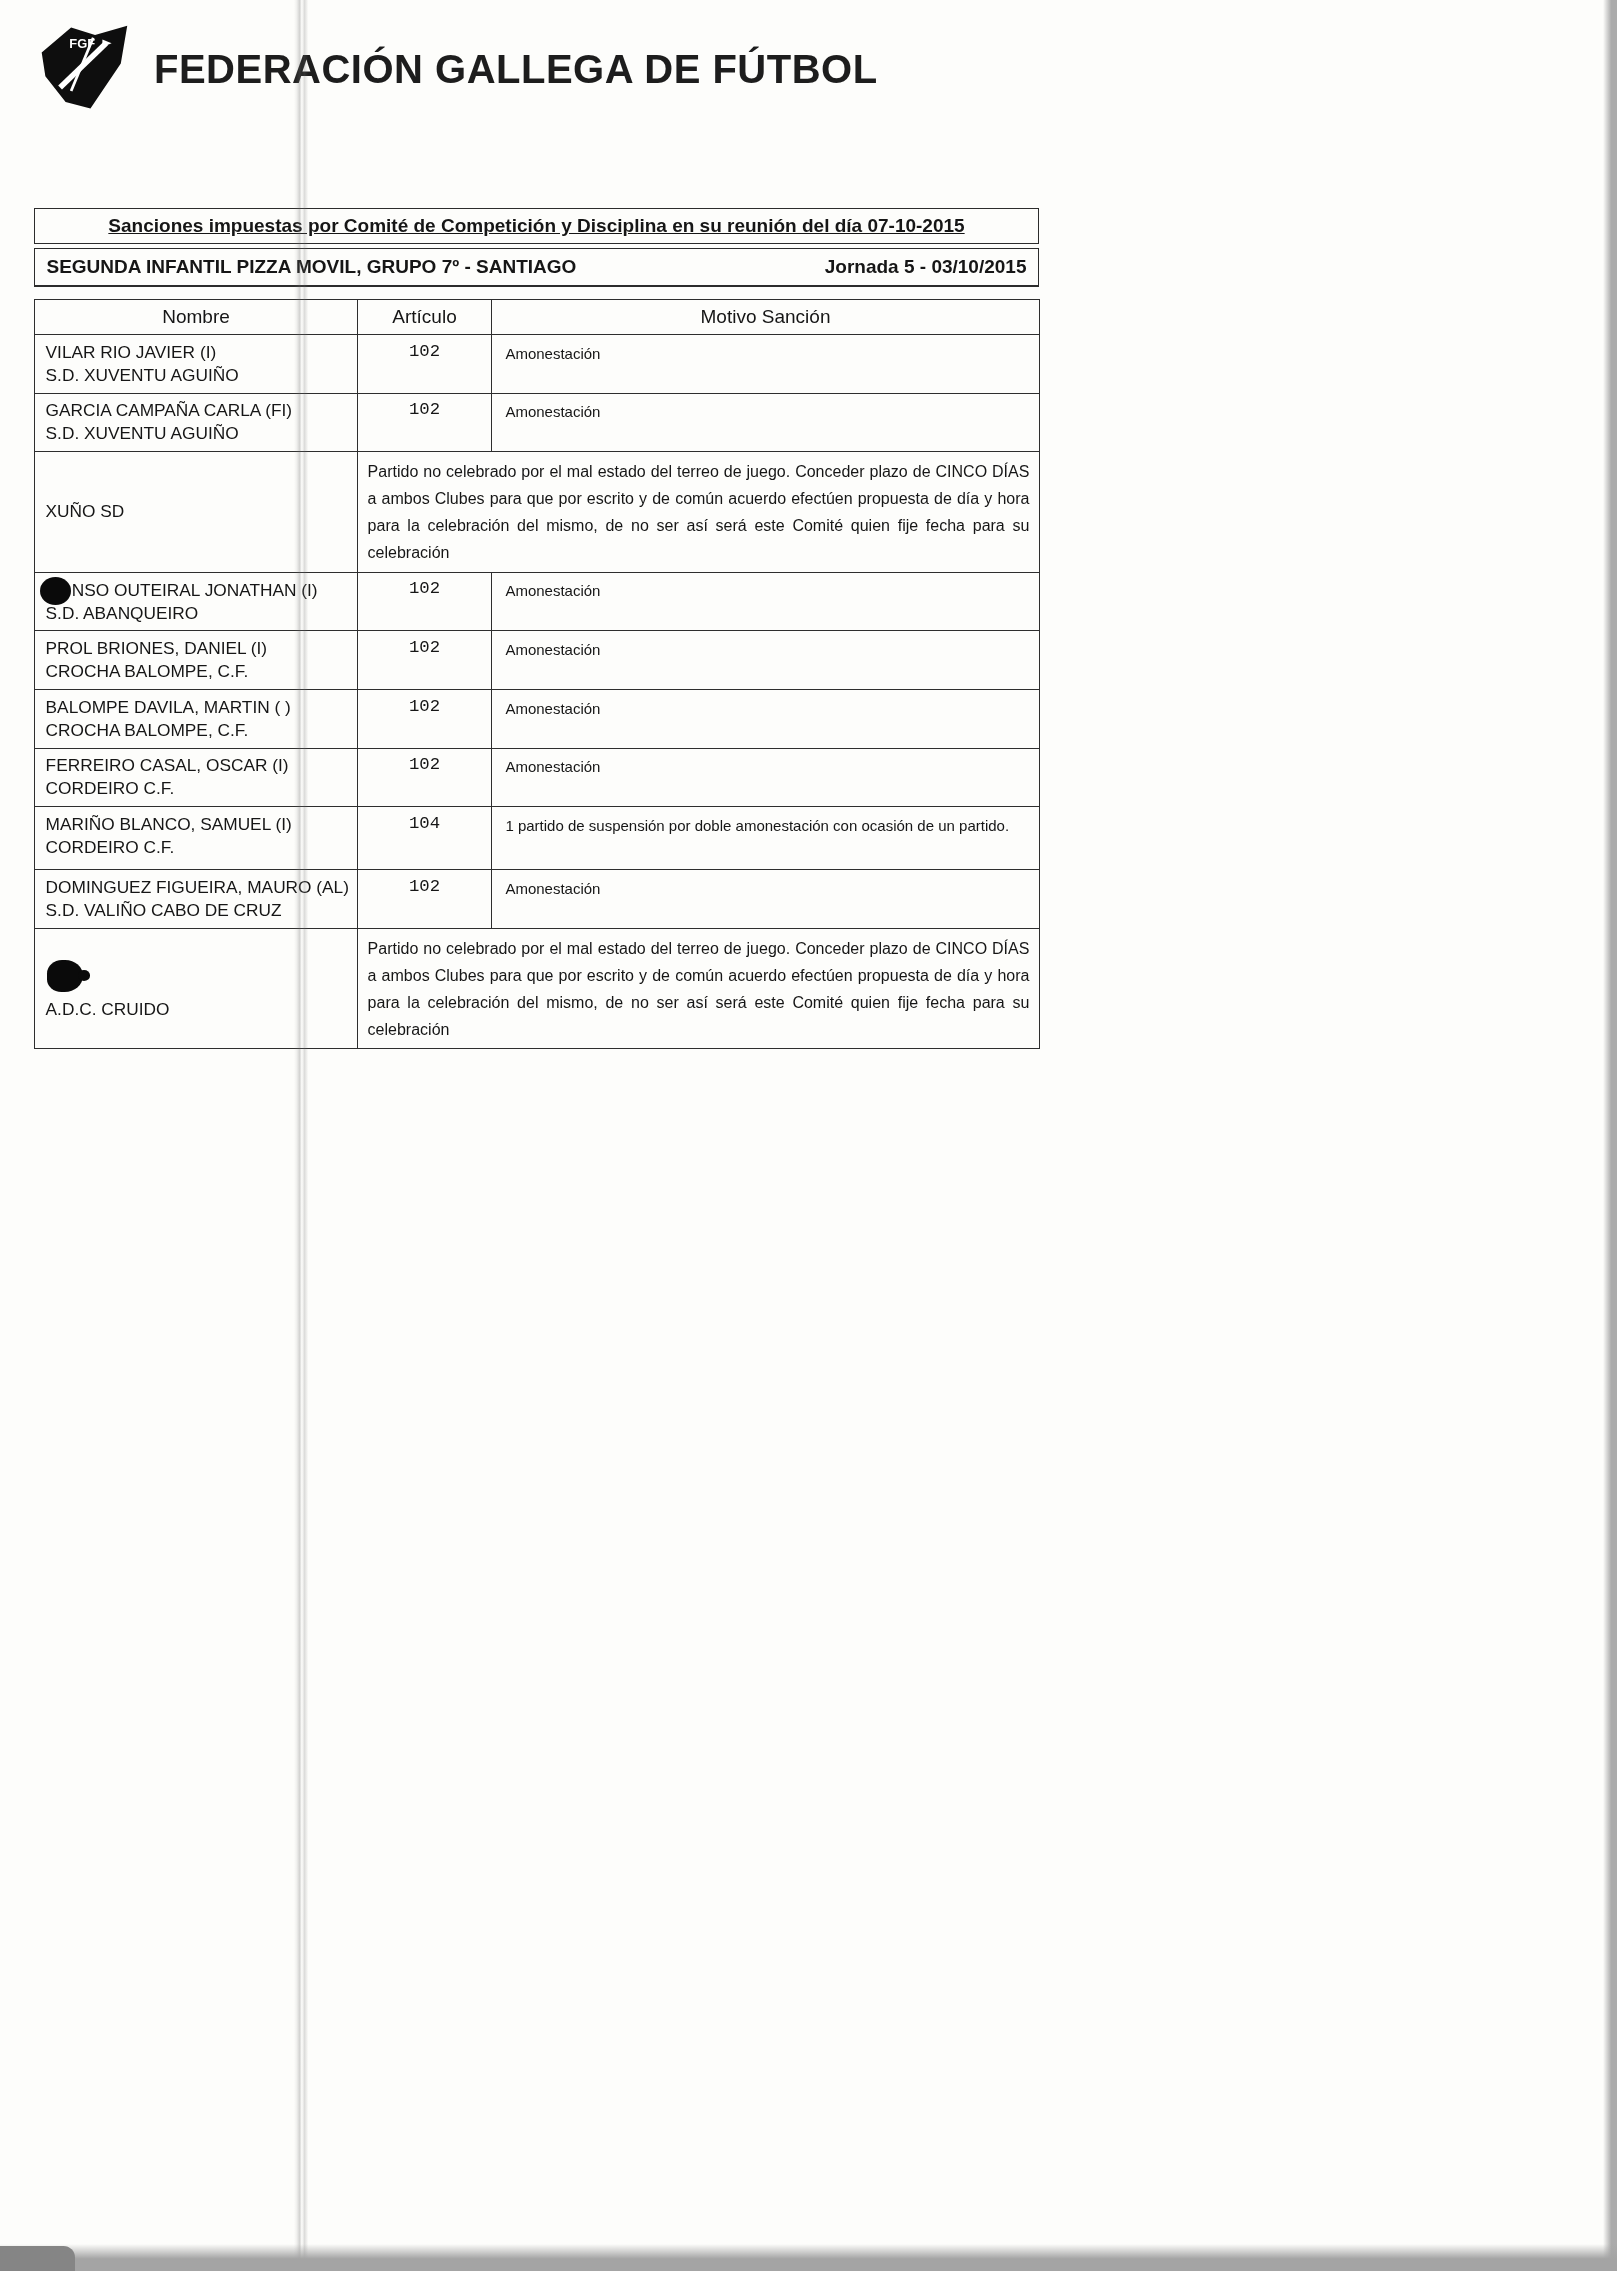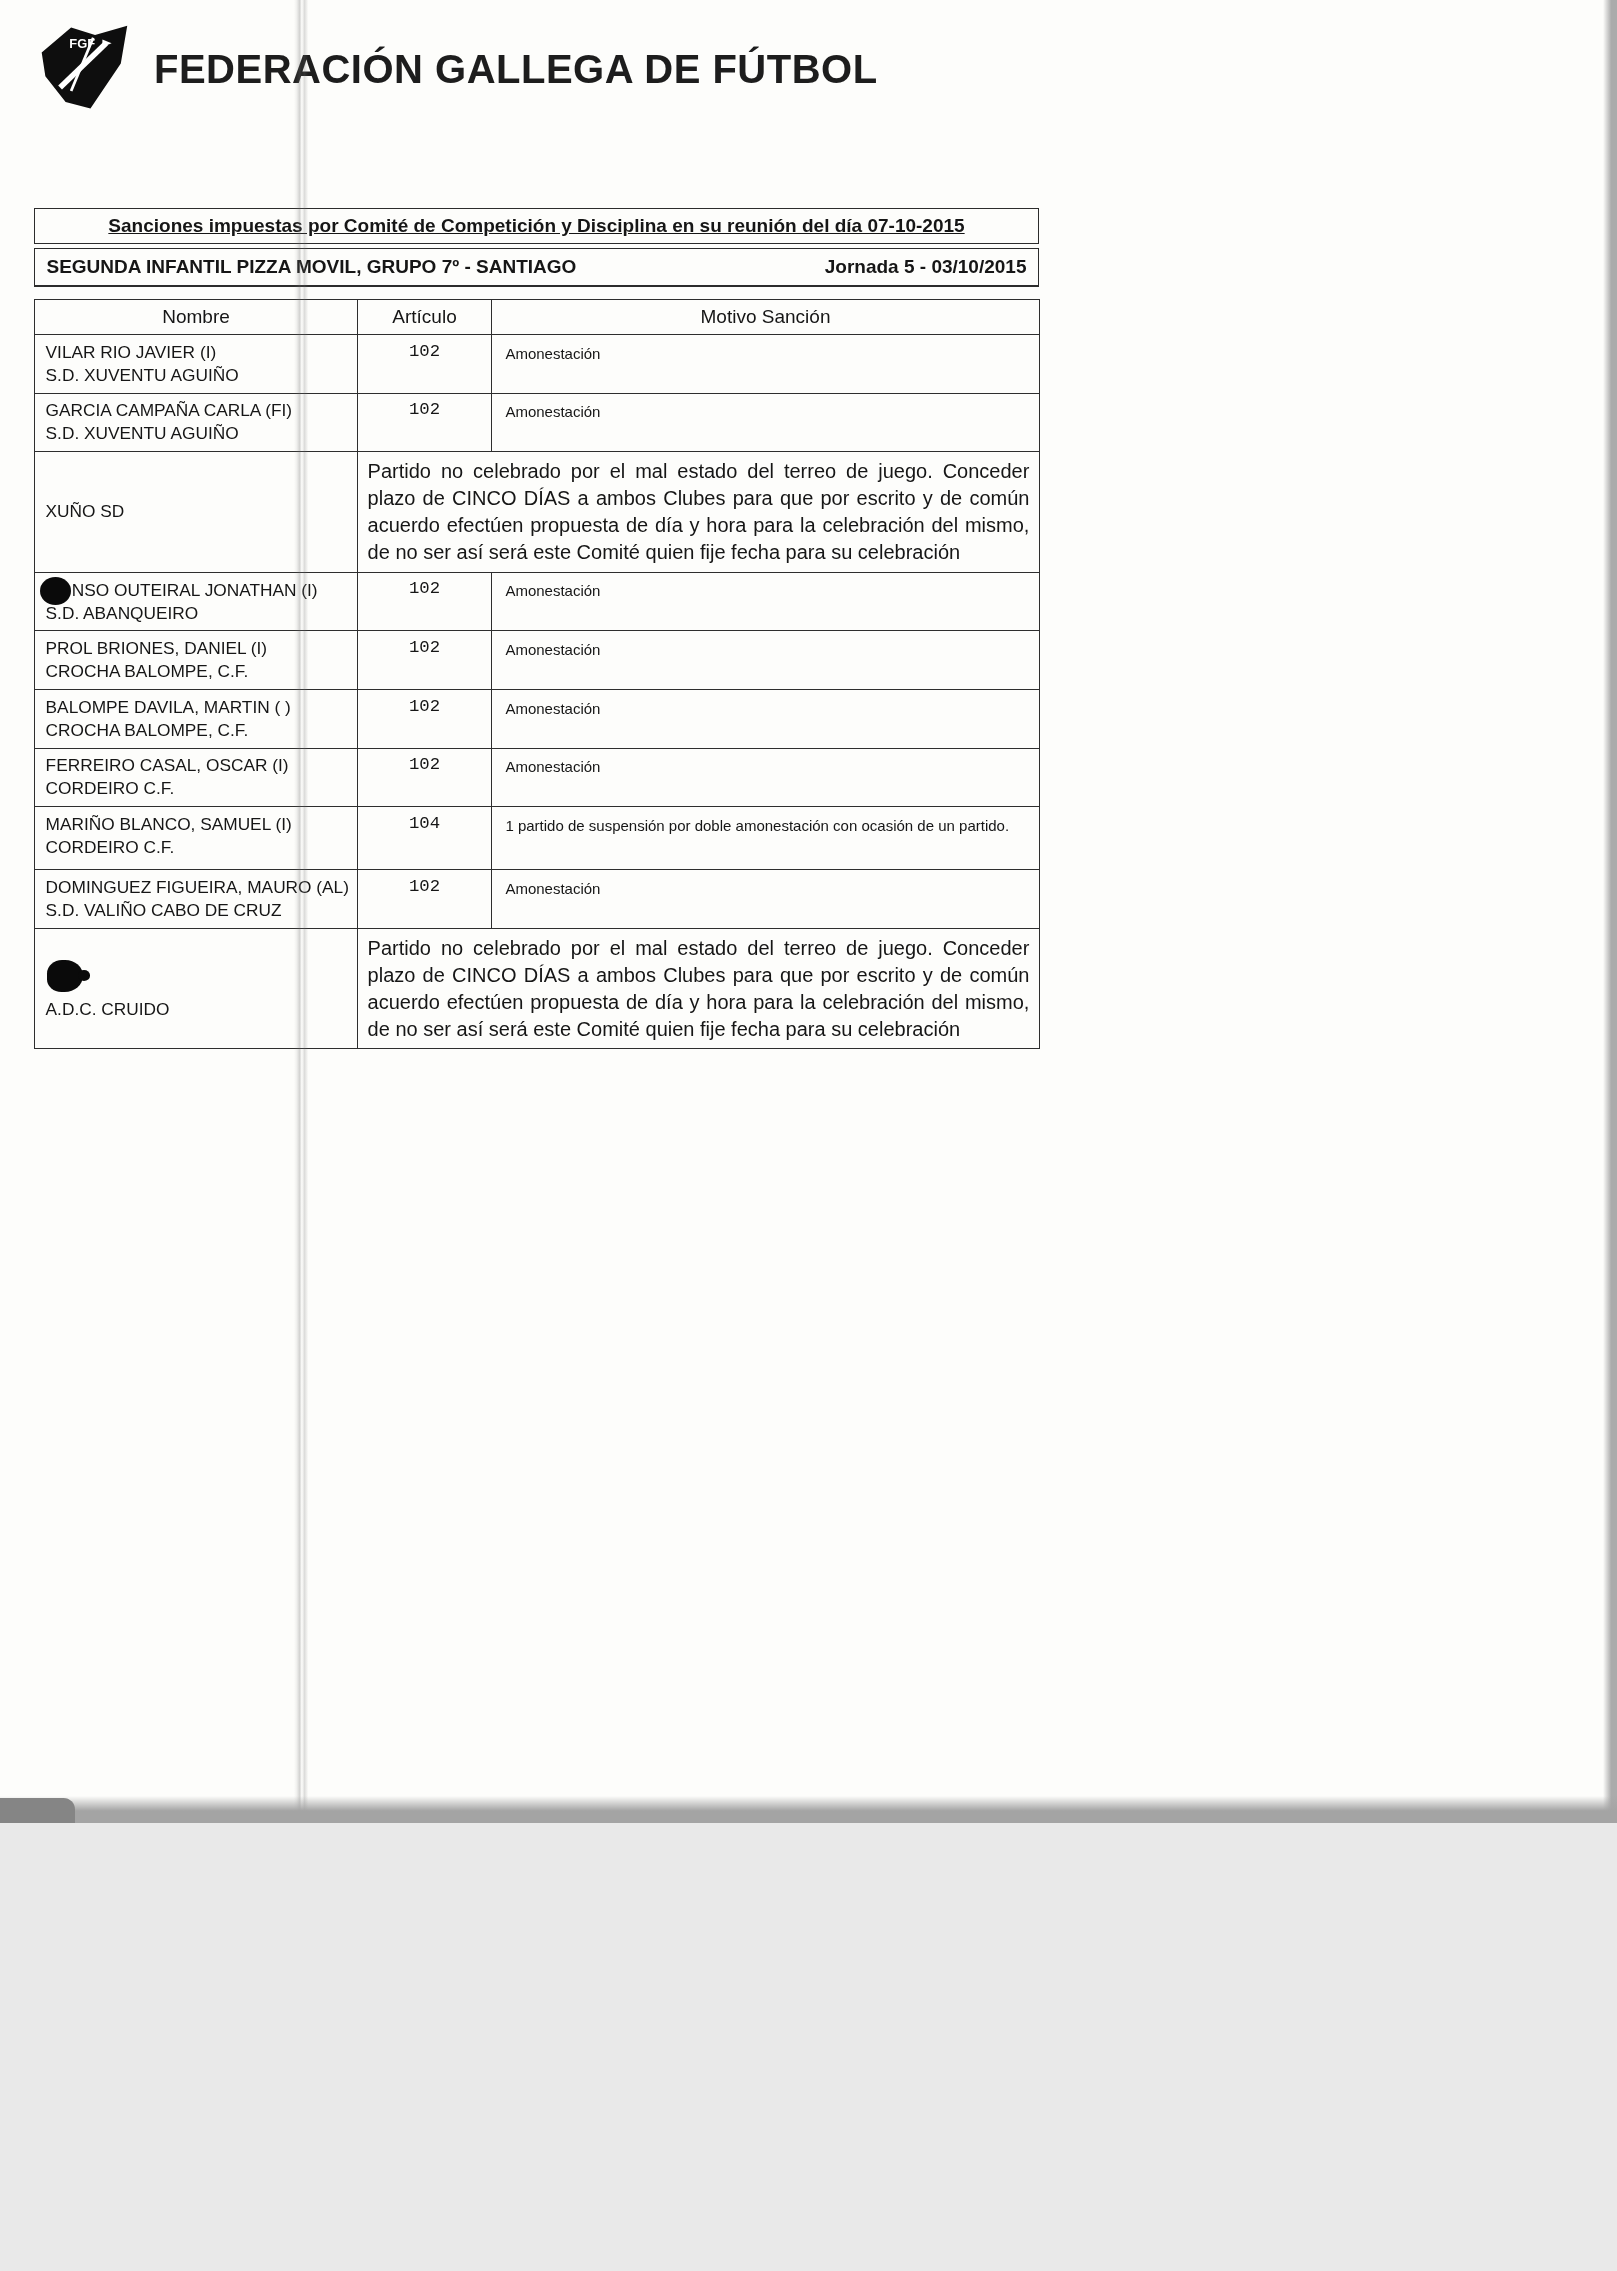--- a/index.html
+++ b/index.html
@@ -2,21 +2,21 @@
 <html><head>
 <meta charset="utf-8">
 <style>
   * { margin: 0; padding: 0; box-sizing: border-box; }
   html, body { width: 1618px; }
   body { background: #e9e9e9; font-family: "Liberation Sans", sans-serif; }
 
   .page {
     position: relative;
     width: 1618px;
-    height: 1823px;
+    height: 2271px;
     background: #fdfdfb;
     color: #161616;
     overflow: hidden;
   }
 
   
   .letterhead {
     position: absolute;
     left: 37px;
     top: 23px;
@@ -102,21 +102,21 @@
   }
   .cell-reason {
     vertical-align: top;
     padding: 6.7px 9.6px 5.8px 13.4px;
     font-size: 15px;
     line-height: 23px;
   }
   .cell-paragraph {
     vertical-align: middle;
     padding: 5.8px 9.6px;
-    font-size: 20px;
+    font-size: 16px;
     line-height: 27px;
     text-align: justify;
   }
 
   
   .redaction-dot {
     display: inline-block;
     width: 31px; height: 28px;
     background: #0a0a0a;
     border-radius: 50%;

